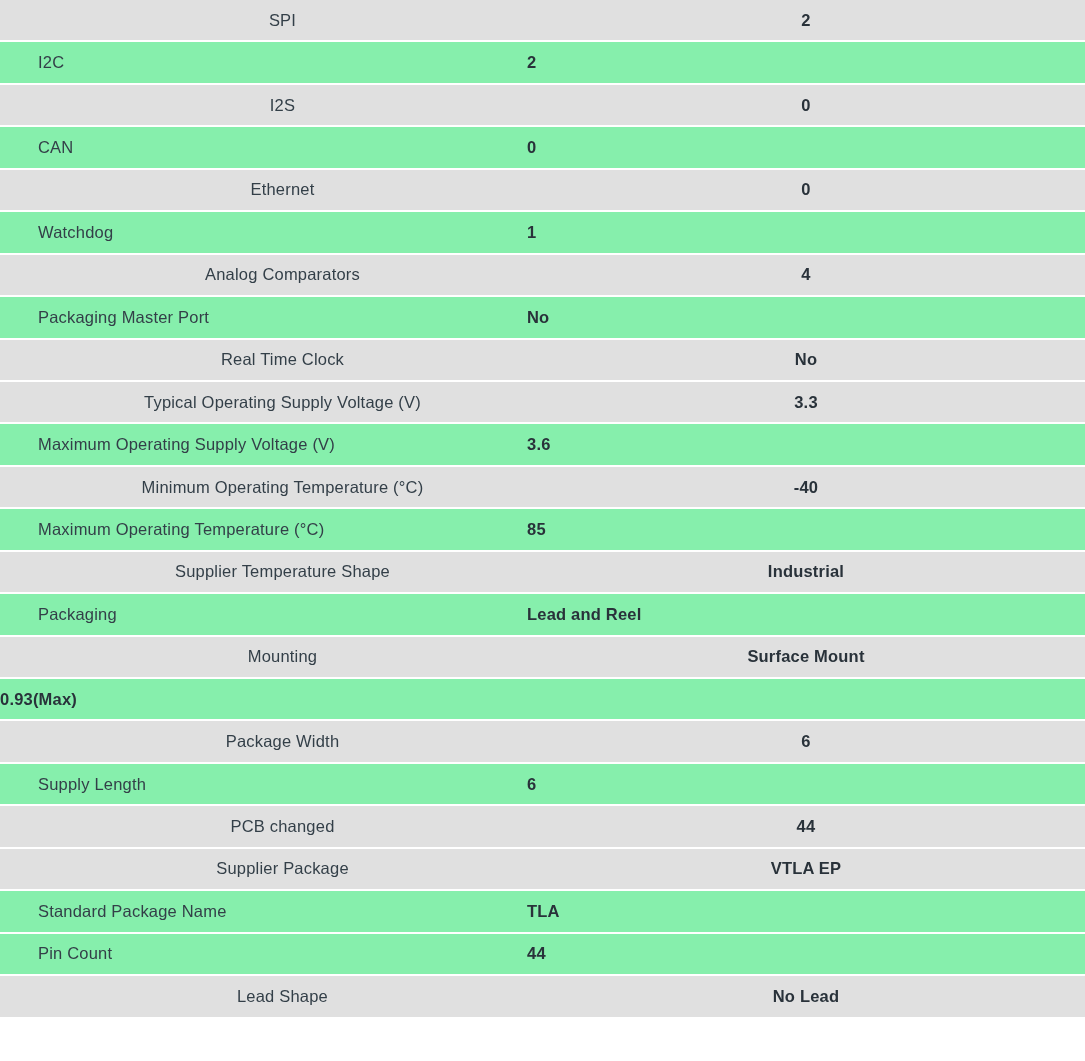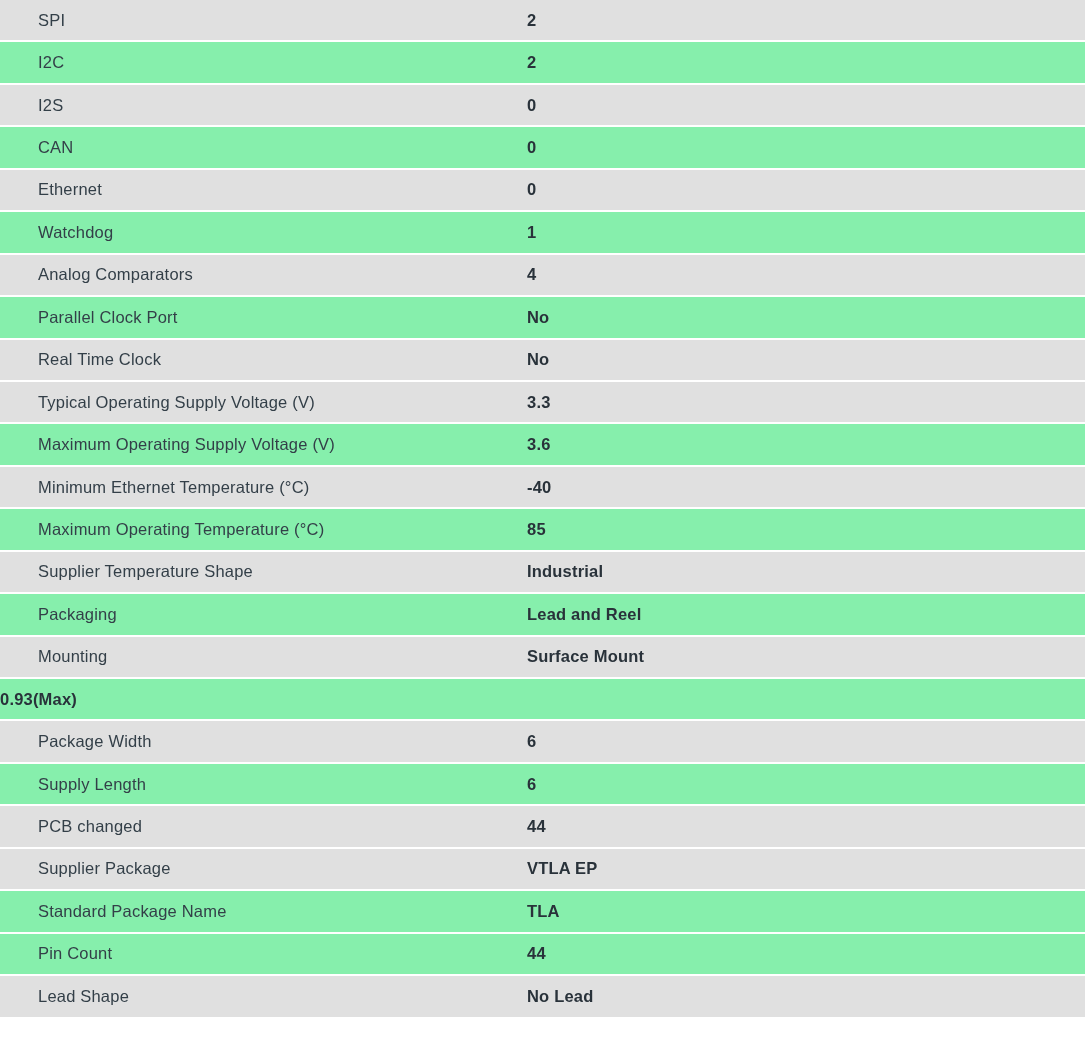--- a/index.html
+++ b/index.html
@@ -16,20 +16,21 @@
   .row {
     display: flex;
     align-items: center;
     height: 42.44px;
     width: 100%;
     background: #86efac;
     border-bottom: 2.5px solid #ffffff;
   }
   .row.alt {
     background: #e0e0e0;
+    text-align: center;
   }
   .label {
     display: block;
     width: 527px;
     padding-left: 38px;
     font-size: 16.5px;
     font-weight: 400;
     color: #333f48;
     letter-spacing: 0.2px;
     white-space: nowrap;
@@ -78,42 +79,42 @@
       <span class="label">Watchdog</span>
       <span class="value">1</span>
     </div>
 
     <div class="row alt">
       <span class="label">Analog Comparators</span>
       <span class="value">4</span>
     </div>
 
     <div class="row">
-      <span class="label">Parallel Clock Port</span>
+      <span class="label">Packaging Master Port</span>
       <span class="value">No</span>
     </div>
 
     <div class="row alt">
       <span class="label">Real Time Clock</span>
       <span class="value">No</span>
     </div>
 
 
     <div class="row alt">
       <span class="label">Typical Operating Supply Voltage (V)</span>
       <span class="value">3.3</span>
     </div>
 
     <div class="row">
       <span class="label">Maximum Operating Supply Voltage (V)</span>
       <span class="value">3.6</span>
     </div>
 
     <div class="row alt">
-      <span class="label">Minimum Ethernet Temperature (°C)</span>
+      <span class="label">Minimum Operating Temperature (°C)</span>
       <span class="value">-40</span>
     </div>
 
     <div class="row">
       <span class="label">Maximum Operating Temperature (°C)</span>
       <span class="value">85</span>
     </div>
 
     <div class="row alt">
       <span class="label">Supplier Temperature Shape</span>

